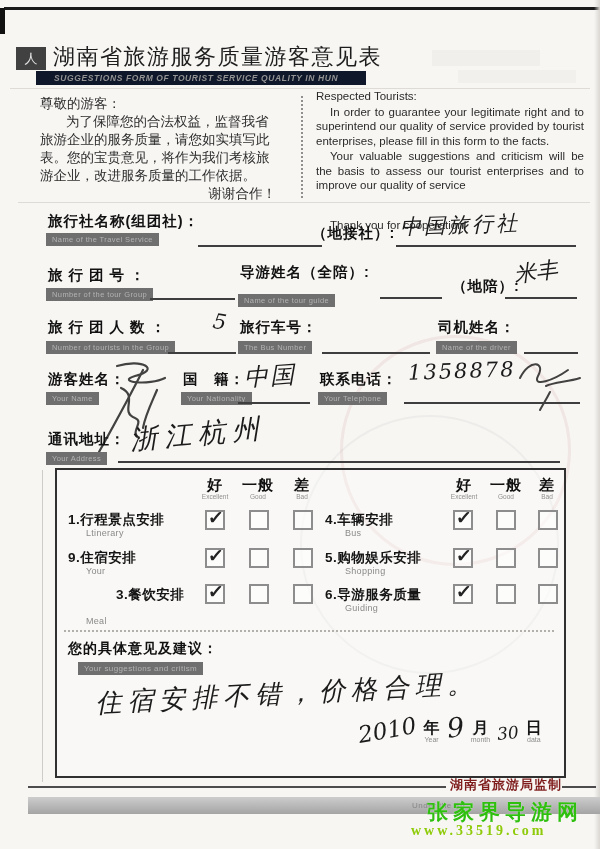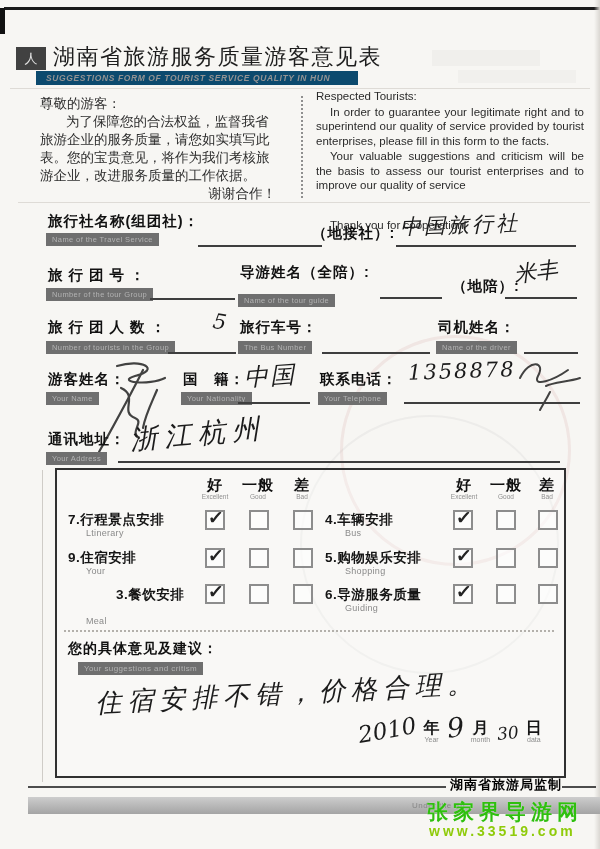--- a/index.html
+++ b/index.html
@@ -30,21 +30,21 @@
 
   <div class="abs" style="left:4px;top:7px;width:596px;height:3px;background:#1b1b1b;"></div>
   <div class="abs" style="left:0;top:8px;width:5px;height:26px;background:#111;"></div>
   <div class="scanline" style="left:10px;top:88px;width:580px;"></div>
   <div class="scanline" style="left:18px;top:202px;width:572px;"></div>
   <div class="abs" style="right:0;top:0;width:6px;height:100%;background:linear-gradient(90deg,rgba(0,0,0,0),#dad7d2);"></div>
   <div class="abs" style="left:42px;top:470px;width:1px;height:312px;background:#cfccc7;"></div>
 
   <div class="abs" style="left:16px;top:47px;width:30px;height:23px;background:#414141;color:#e6e6e6;font-size:13px;line-height:23px;text-align:center;">人</div>
   <div class="abs" style="left:53px;top:42px;font-size:22px;font-weight:400;color:#1d1d1d;letter-spacing:1.5px;white-space:nowrap;">湖南省旅游服务质量游客意见表</div>
-  <div class="abs" style="left:36px;top:71px;width:312px;height:14px;background:#0c4a6e;color:#939393;font-size:8.5px;font-weight:700;font-style:italic;letter-spacing:.6px;line-height:14px;padding-left:10px;white-space:nowrap;overflow:hidden;">SUGGESTIONS FORM OF TOURIST SERVICE QUALITY IN HUN</div>
+  <div class="abs" style="left:36px;top:71px;width:312px;height:14px;background:#0f172a;color:#939393;font-size:8.5px;font-weight:700;font-style:italic;letter-spacing:.6px;line-height:14px;padding-left:18px;white-space:nowrap;overflow:hidden;">SUGGESTIONS FORM OF TOURIST SERVICE QUALITY IN HUN</div>
   <div class="abs" style="left:432px;top:50px;width:108px;height:16px;background:#f0efec;"></div>
   <div class="abs" style="left:458px;top:70px;width:118px;height:13px;background:#f1f0ed;"></div>
 
   <div class="abs" style="left:40px;top:95px;width:258px;">
     <div class="zhline">尊敬的游客：</div>
     <div class="zhline" style="text-indent:26px;">为了保障您的合法权益，监督我省</div>
     <div class="zhline">旅游企业的服务质量，请您如实填写此</div>
     <div class="zhline">表。您的宝贵意见，将作为我们考核旅</div>
     <div class="zhline">游企业，改进服务质量的工作依据。</div>
     <div class="zhline" style="text-align:right;padding-right:22px;">谢谢合作！</div>
@@ -145,21 +145,21 @@
   </div>
   <div class="rcol" style="left:484px;top:476px;">
     <div class="zh">一般</div>
     <div class="en">Good</div>
   </div>
   <div class="rcol" style="left:525px;top:476px;">
     <div class="zh">差</div>
     <div class="en">Bad</div>
   </div>
 
-  <div class="item-label" style="left:68px;top:511px;">7.行程景点安排</div>
+  <div class="item-label" style="left:68px;top:511px;">1.行程景点安排</div>
   <div class="item-en" style="left:86px;top:528px;">Ltinerary</div>
   <div class="cb checked" style="left:205px;top:510px;"></div>
   <div class="cb" style="left:249px;top:510px;"></div>
   <div class="cb" style="left:293px;top:510px;"></div>
 
   <div class="item-label" style="left:68px;top:549px;">9.住宿安排</div>
   <div class="item-en" style="left:86px;top:566px;">Your</div>
   <div class="cb checked" style="left:205px;top:548px;"></div>
   <div class="cb" style="left:249px;top:548px;"></div>
   <div class="cb" style="left:293px;top:548px;"></div>
@@ -206,25 +206,25 @@
       <span style="display:block;font-size:7px;color:#8d8d8d;margin-top:-3px;">month</span>
     </span>
     <span class="hand" style="position:static;font-size:17px;transform:rotate(-6deg);">30</span>
     <span style="text-align:center;">
       <span style="display:block;font-size:16px;font-weight:700;color:#161616;">日</span>
       <span style="display:block;font-size:7px;color:#8d8d8d;margin-top:-3px;">data</span>
     </span>
   </div>
 
   <div class="abs" style="left:28px;top:786px;width:418px;height:2px;background:#4c4c4c;"></div>
-  <div class="abs" style="left:450px;top:776px;font-size:13px;font-weight:700;color:#000000;letter-spacing:1px;white-space:nowrap;">湖南省旅游局监制</div>
+  <div class="abs" style="left:450px;top:776px;font-size:13px;font-weight:700;color:#7f1d1d;letter-spacing:1px;white-space:nowrap;">湖南省旅游局监制</div>
   <div class="abs" style="left:562px;top:786px;width:34px;height:2px;background:#4c4c4c;"></div>
 
   <div class="abs" style="left:28px;top:797px;width:572px;height:17px;background:linear-gradient(180deg,#cdcdcd,#a4a4a4);">
     <span style="position:absolute;left:370px;top:4px;font-size:8px;color:#868686;letter-spacing:.5px;padding-left:14px;">Under the Su</span>
   </div>
 
   <div class="abs" style="left:427px;top:798px;font-size:21px;font-weight:700;letter-spacing:5px;white-space:nowrap;z-index:5;
               font-family:'Liberation Serif',serif;color:#2fbf0f;text-shadow:0 0 1px rgba(255,255,255,.8);">张家界导游网</div>
-  <div class="abs" style="left:429px;top:823px;font-size:14px;font-weight:700;letter-spacing:3px;white-space:nowrap;z-index:5;
-              font-family:Liberation Sans, sans-serif;color:#8fcb0a;">www.33519.com</div>
+  <div class="abs" style="left:411px;top:823px;font-size:14px;font-weight:700;letter-spacing:3px;white-space:nowrap;z-index:5;
+              font-family:Liberation Serif, serif;color:#8fcb0a;">www.33519.com</div>
 
 </div>
 
 </body></html>

